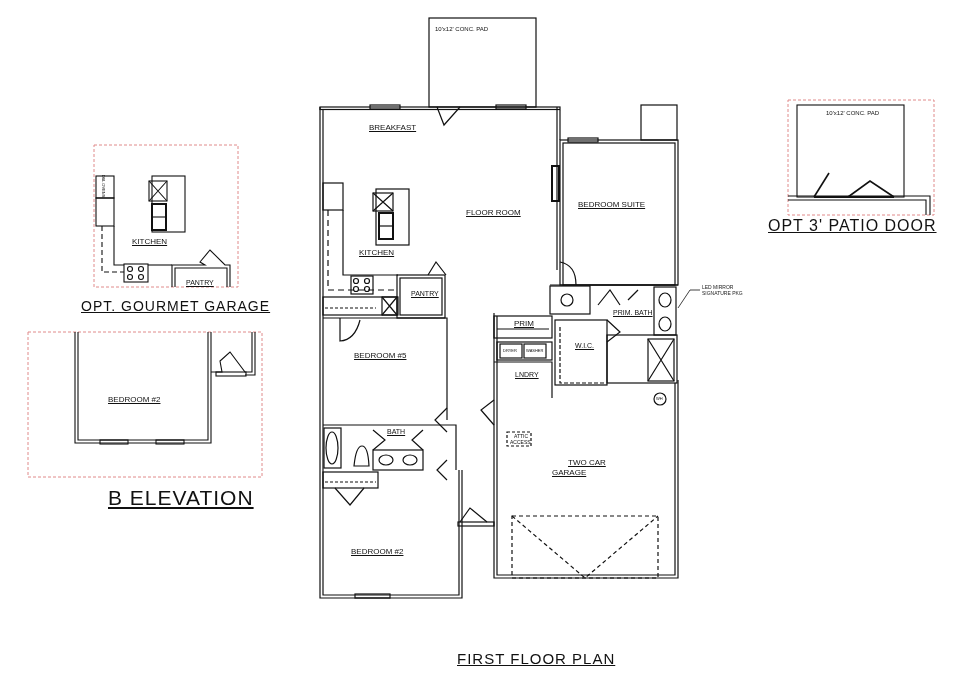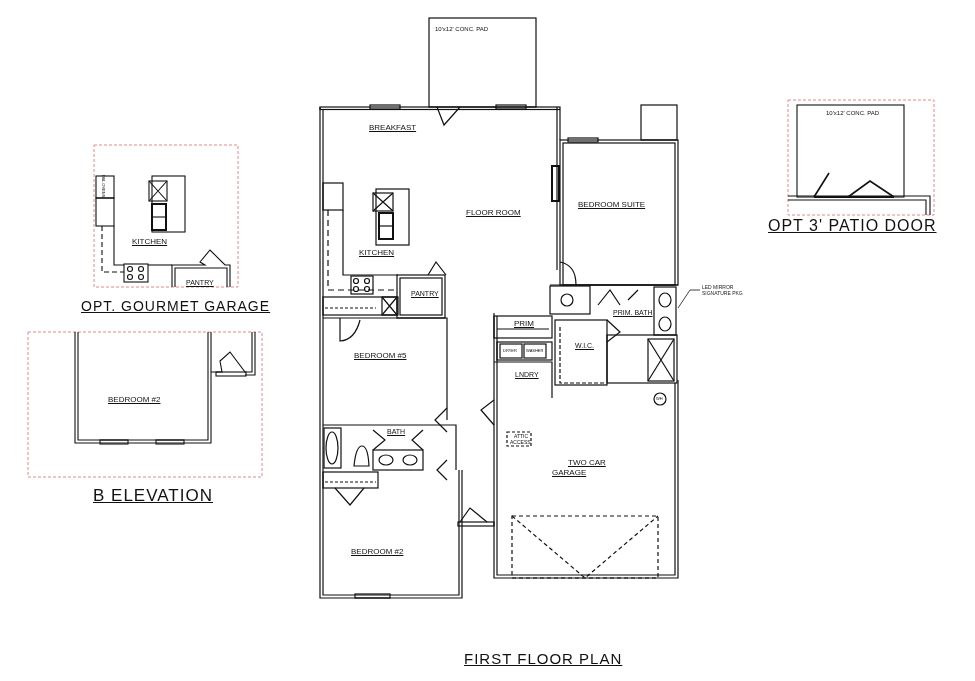--- a/index.html
+++ b/index.html
@@ -189,18 +189,18 @@
 <div class="lbl xs" style="left:656px;top:397px;font-size:4px;">WH</div>
 <div class="note" style="left:702px;top:285px;">LED MIRROR</div>
 <div class="note" style="left:702px;top:291px;">SIGNATURE PKG</div>
 
 <div class="lbl sm" style="left:132px;top:238px;">KITCHEN</div>
 <div class="lbl sm" style="left:186px;top:279px;font-size:7px;">PANTRY</div>
 <div class="lbl xs" style="left:92px;top:184px;font-size:4px;transform:rotate(90deg);">DBL OVENS</div>
 <div class="lbl big" style="left:81px;top:299px;font-size:14px;">OPT. GOURMET GARAGE</div>
 
 <div class="lbl sm" style="left:108px;top:396px;">BEDROOM #2</div>
-<div class="lbl big" style="left:93px;top:487px;font-size:17px;">B ELEVATION</div>
+<div class="lbl big" style="left:108px;top:487px;font-size:21px;">B ELEVATION</div>
 
 <div class="lbl xs" style="left:826px;top:110px;font-size:6px;">10'x12' CONC. PAD</div>
 <div class="lbl big" style="left:768px;top:218px;font-size:16px;">OPT 3' PATIO DOOR</div>
 
-<div class="lbl big" style="left:457px;top:651px;font-size:15px;margin-left:7px;">FIRST FLOOR PLAN</div>
+<div class="lbl big" style="left:457px;top:651px;font-size:15px;">FIRST FLOOR PLAN</div>
 
 </body></html>

